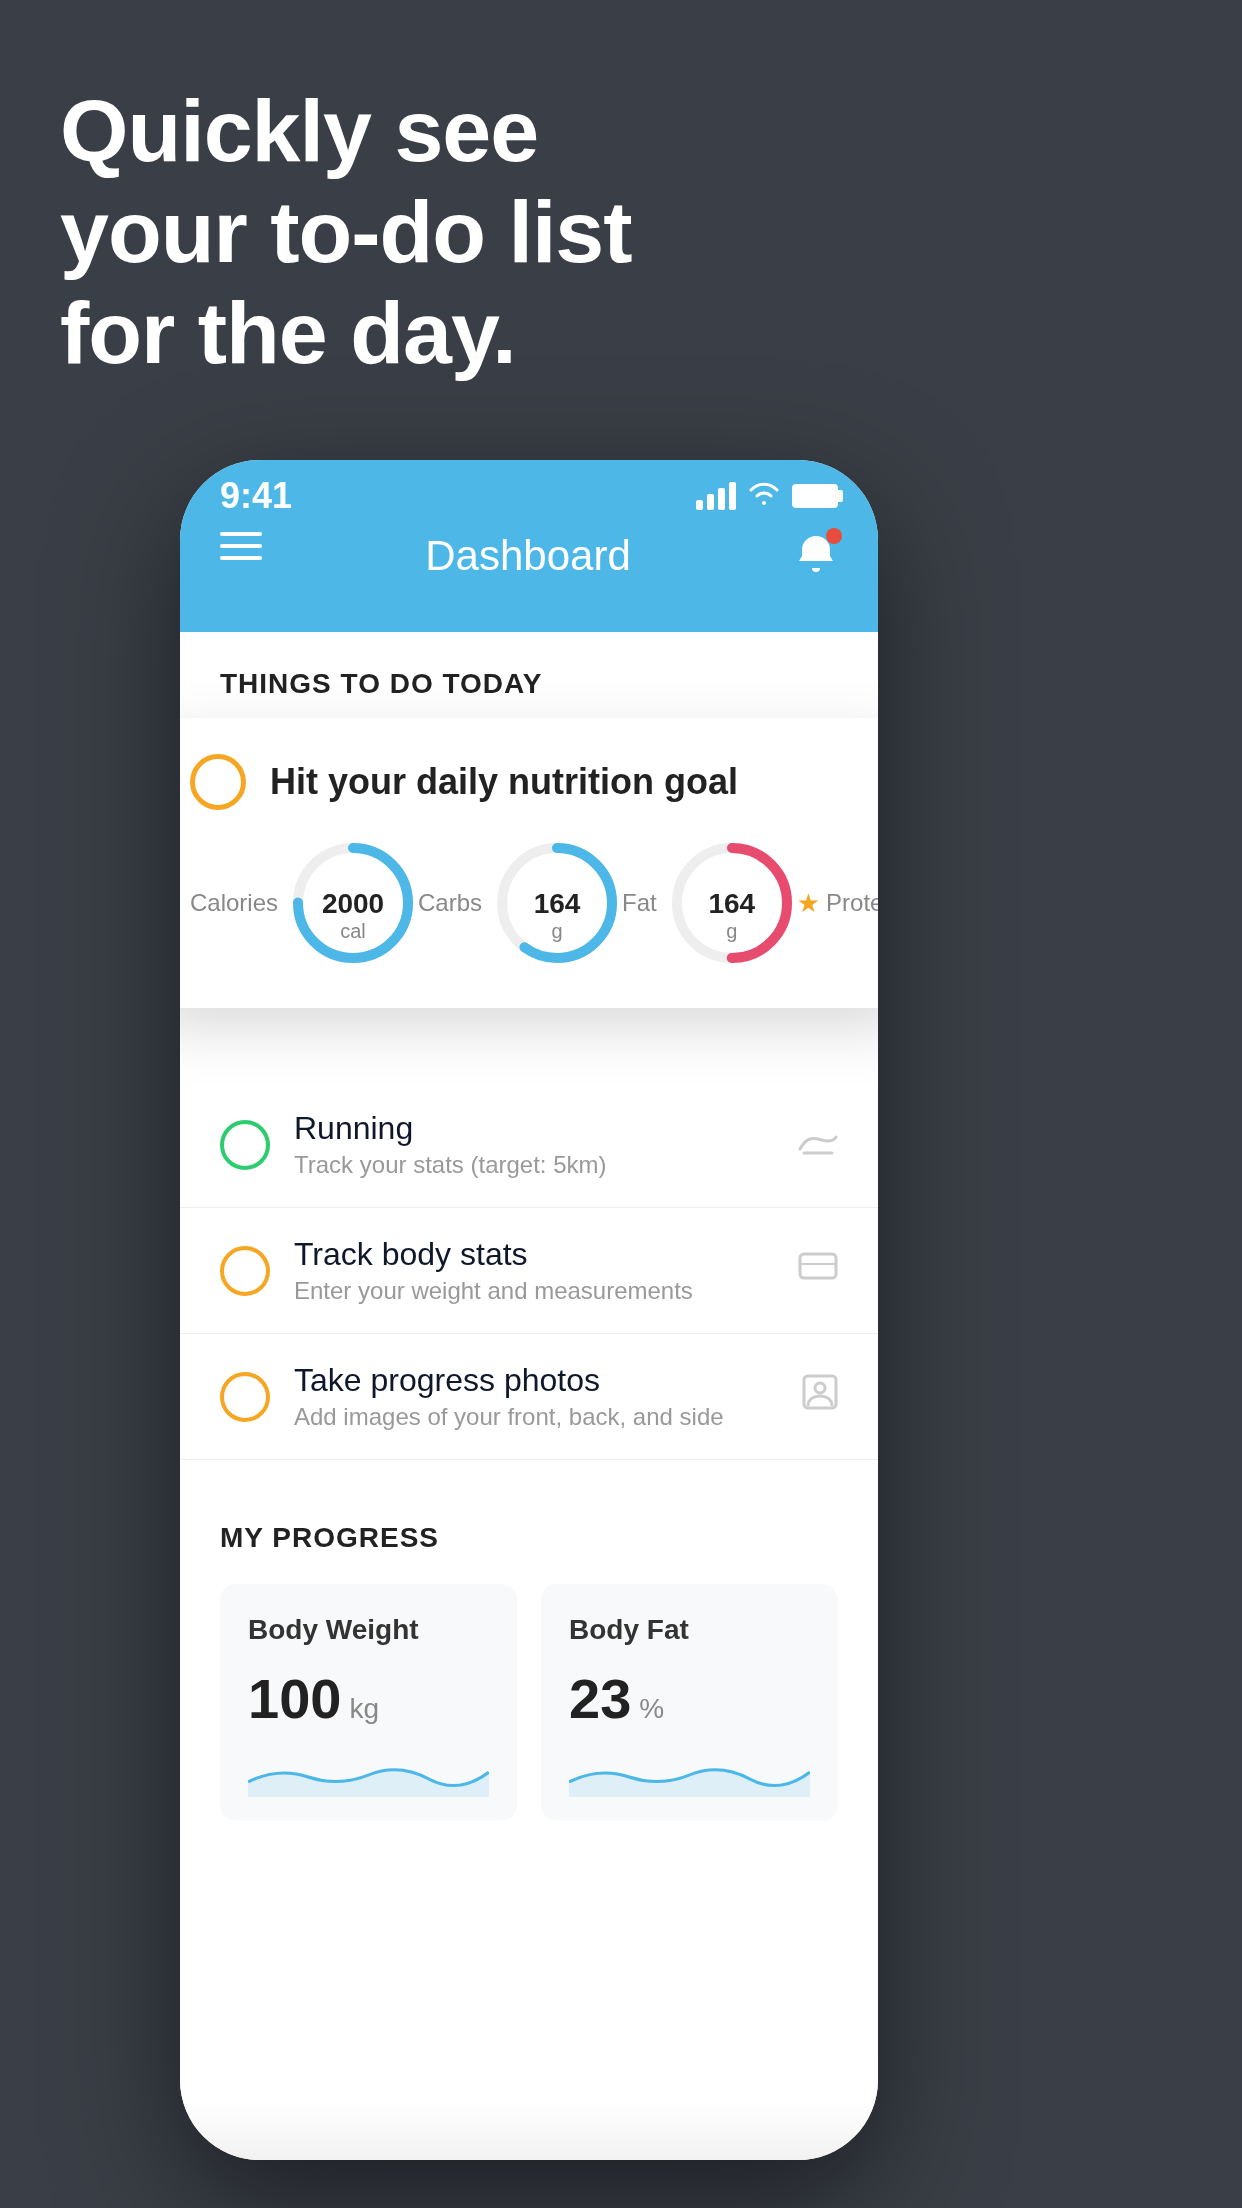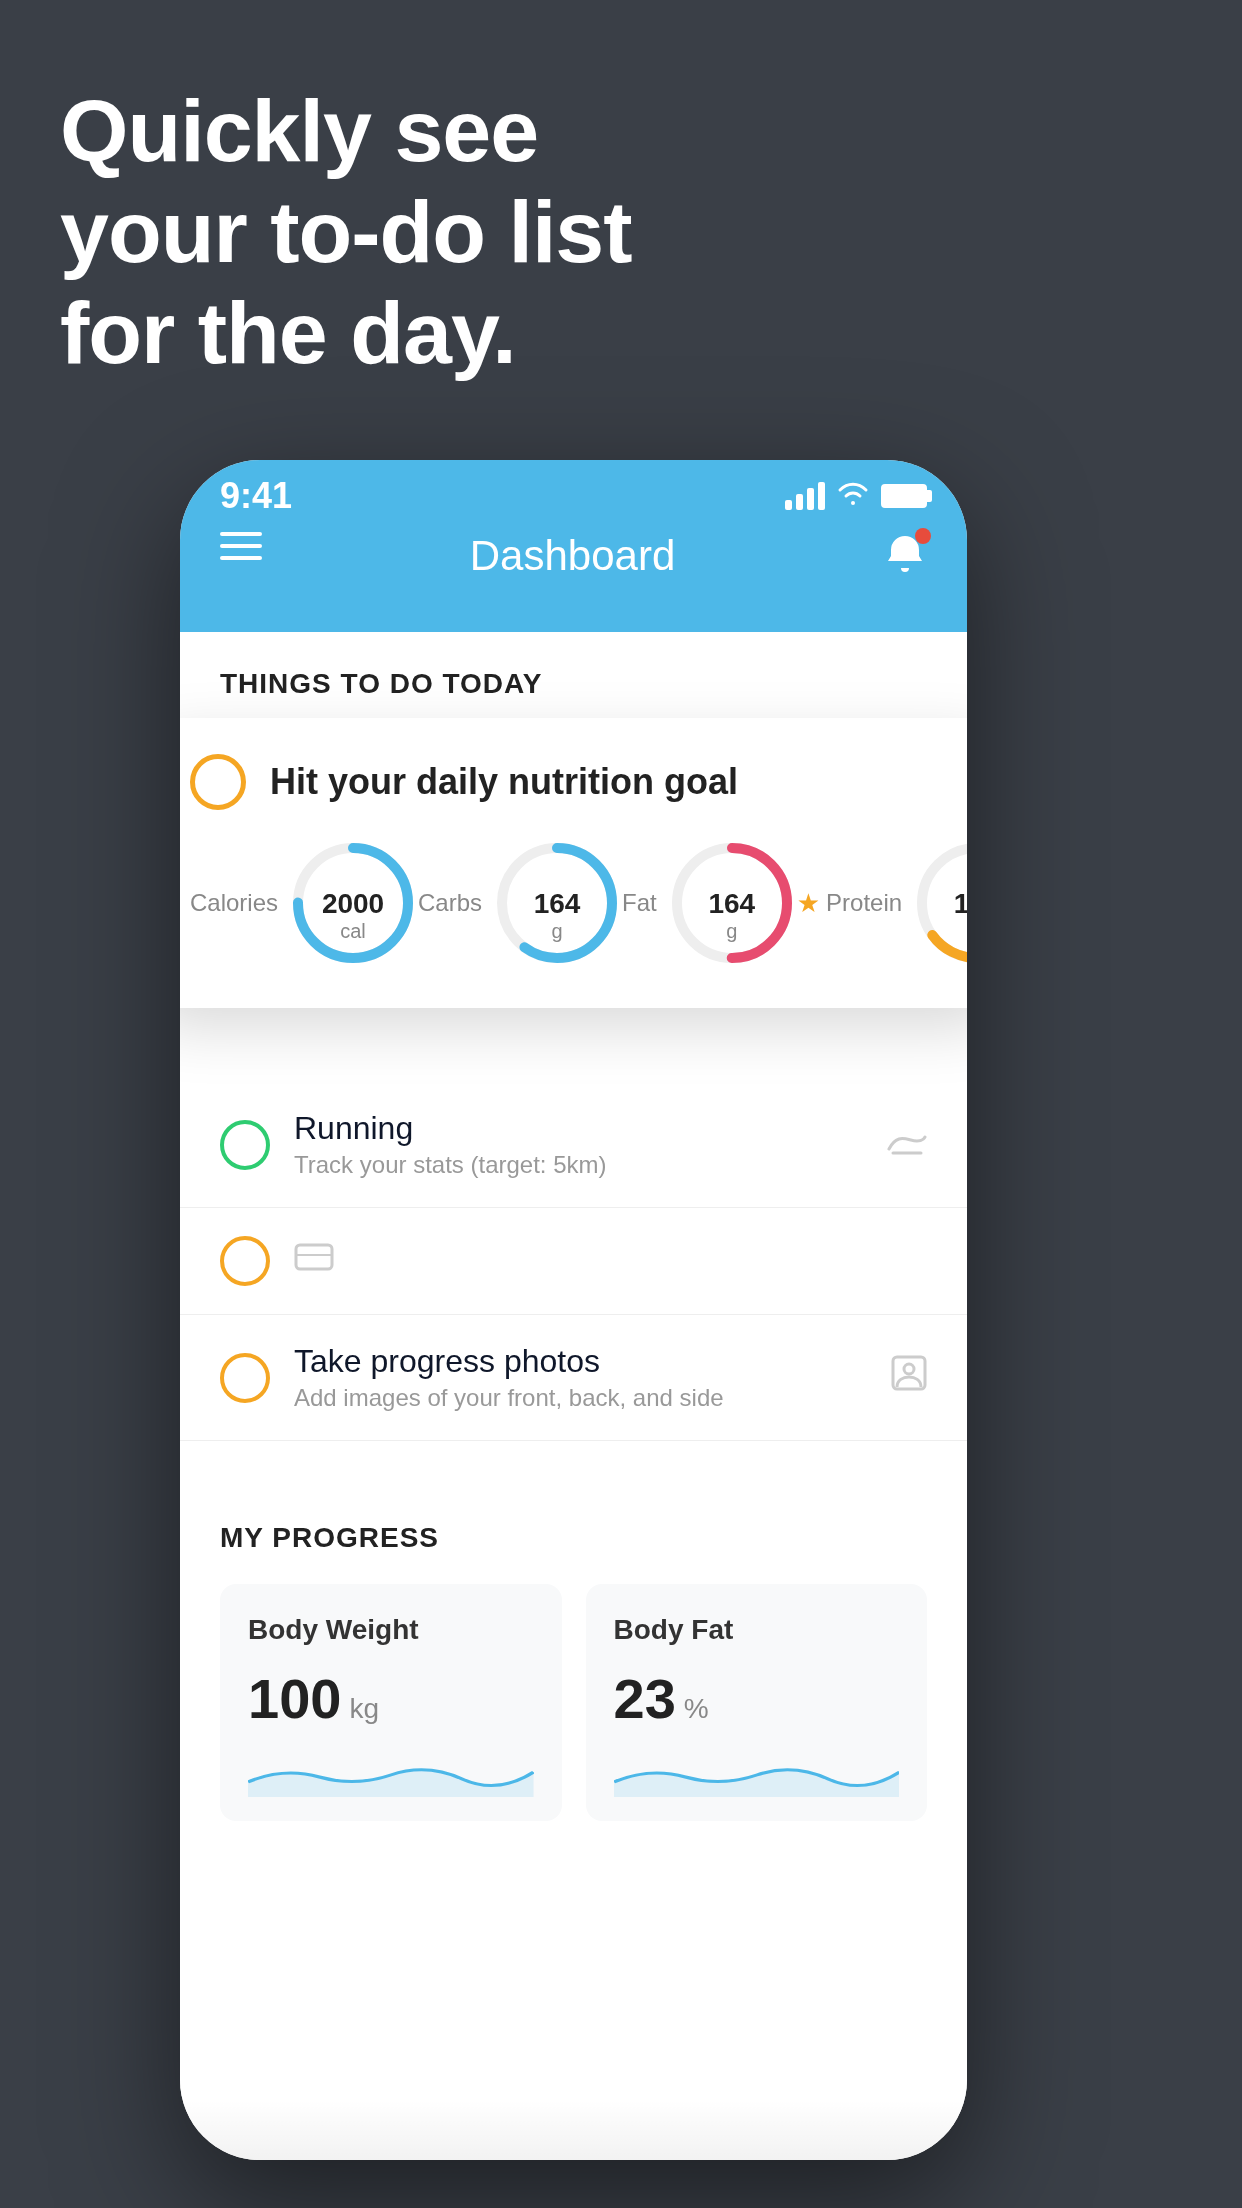--- a/index.html
+++ b/index.html
@@ -23,21 +23,21 @@
       font-weight: 800;
       line-height: 1.15;
       letter-spacing: -1px;
     }
 
     
     .phone {
       position: absolute;
       top: 460px;
       left: 180px;
-      width: 787px;
+      width: 698px;
       height: 1700px;
       background: #f0f0f0;
       border-radius: 80px;
       overflow: hidden;
       box-shadow: 0 40px 120px rgba(0,0,0,0.5);
     }
 
     
     .status-bar {
       background: #4db8e8;
@@ -458,20 +458,24 @@
       <div class="todo-title">Running</div>
       <div class="todo-subtitle">Track your stats (target: 5km)</div>
     </div>
     <div class="todo-icon"><svg width="40" height="32" viewBox="0 0 40 32" fill="none">
               <path d="M2 24c0 0 4-8 10-10s12 2 18 2 8-4 8-4" stroke="#ccc" stroke-width="3" fill="none" stroke-linecap="round"></path>
               <path d="M6 28h28" stroke="#ccc" stroke-width="3" stroke-linecap="round"></path>
             </svg></div>
   </div>
         <div class="todo-item">
     <div class="todo-circle yellow"></div>
+    <div class="todo-text">
+      <div class="todo-title">Track body stats</div>
+      <div class="todo-subtitle">Enter your weight and measurements</div>
+    </div>
     <div class="todo-icon"><svg width="40" height="36" viewBox="0 0 40 36" fill="none">
               <rect x="2" y="6" width="36" height="24" rx="4" stroke="#ccc" stroke-width="3" fill="none"></rect>
               <line x1="2" y1="16" x2="38" y2="16" stroke="#ccc" stroke-width="2"></line>
             </svg></div>
   </div>
         <div class="todo-item">
     <div class="todo-circle yellow"></div>
     <div class="todo-text">
       <div class="todo-title">Take progress photos</div>
       <div class="todo-subtitle">Add images of your front, back, and side</div>

